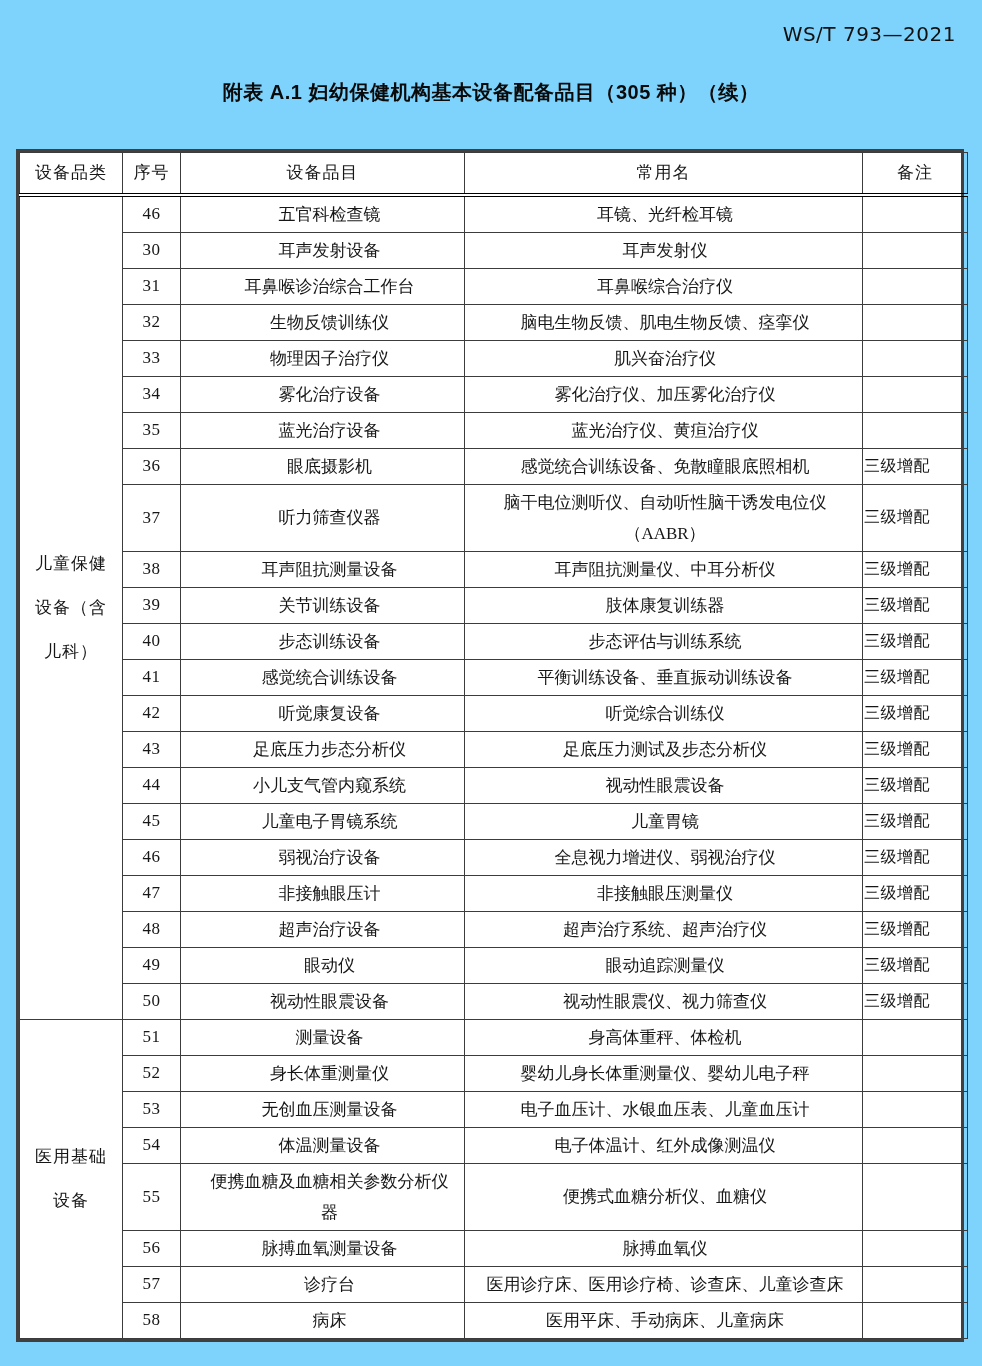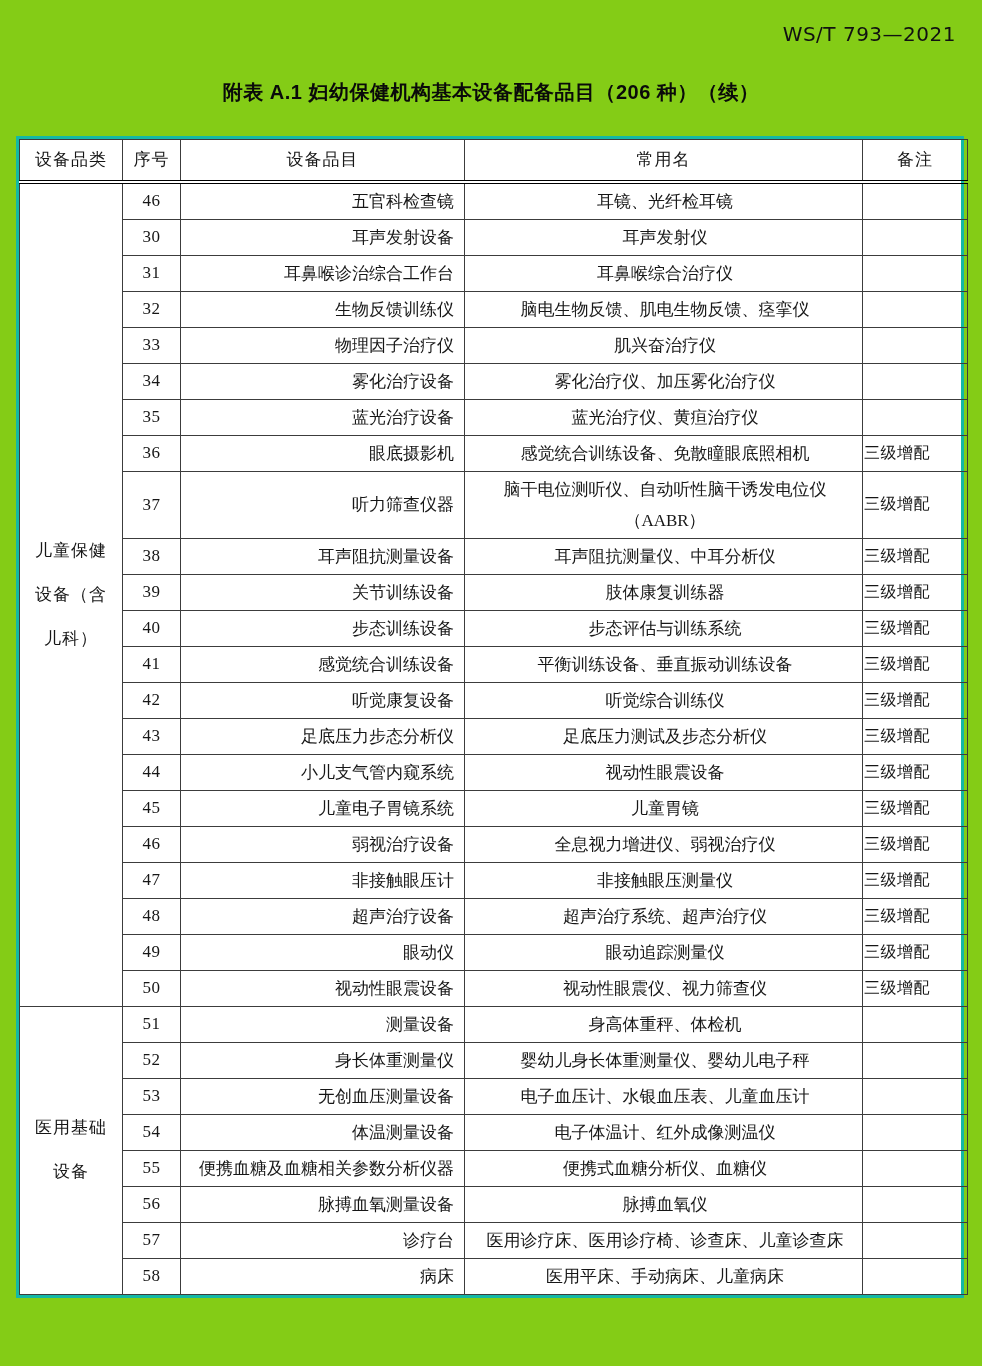--- a/index.html
+++ b/index.html
@@ -1,21 +1,21 @@
 <!DOCTYPE html>
 <html><head>
 <meta charset="utf-8">
 <style>
   * { box-sizing: border-box; }
   html, body { margin: 0; padding: 0; background: #ffffff; }
   .page {
     position: relative;
     width: 982px;
     height: 1366px;
-    background: #84cc16;
+    background: #7dd3fc;
     color: #111111;
     font-family: "Liberation Serif", "DejaVu Serif", serif;
     overflow: hidden;
   }
   .doc-code {
     position: absolute;
     top: 22px;
     right: 26px;
     font-family: "DejaVu Sans", "Liberation Sans", sans-serif;
     font-size: 20px;
@@ -30,23 +30,23 @@
     text-align: center;
     font-family: "Liberation Sans", "DejaVu Sans", sans-serif;
     font-weight: bold;
     font-size: 20px;
     letter-spacing: 0.5px;
     color: #0a0a0a;
   }
   .table-wrap {
     position: absolute;
     left: 16px;
-    top: 136px;
+    top: 149px;
     width: 948px;
-    border: 3px solid #14b8a6;
+    border: 3px solid #404040;
     background: #ffffff;
   }
   table {
     width: 100%;
     border-collapse: collapse;
     table-layout: fixed;
   }
   th, td {
     border: 1px solid #3c3c3c;
     font-size: 17px;
@@ -70,23 +70,23 @@
   .cat-text {
     width: 76px;
     margin: 0 auto;
     line-height: 44px;
     letter-spacing: 1px;
     text-align: center;
     word-break: break-all;
   }
   .c-no { text-align: center; vertical-align: middle; letter-spacing: 0.5px; }
   .c-item {
-    text-align: right;
-    vertical-align: middle;
-    padding: 2px 10px 2px 8px;
+    text-align: center;
+    vertical-align: middle;
+    padding: 2px 10px 2px 24px;
     line-height: 31px;
   }
   .c-common {
     text-align: center;
     vertical-align: middle;
     padding: 2px 10px 2px 13px;
     line-height: 31px;
   }
   .c-note {
     text-align: left;
@@ -94,21 +94,21 @@
     font-size: 16px;
     letter-spacing: 0.5px;
   }
 </style>
 </head>
 <body>
 
 <div class="page">
   <div class="doc-code">WS/T 793—2021</div>
 
-  <div class="doc-title">附表 A.1 妇幼保健机构基本设备配备品目（206 种）（续）</div>
+  <div class="doc-title">附表 A.1 妇幼保健机构基本设备配备品目（305 种）（续）</div>
 
   <div class="table-wrap">
     <table>
       <colgroup>
         <col style="width:103px">
         <col style="width:58px">
         <col style="width:284px">
         <col style="width:398px">
         <col style="width:105px">
       </colgroup>

